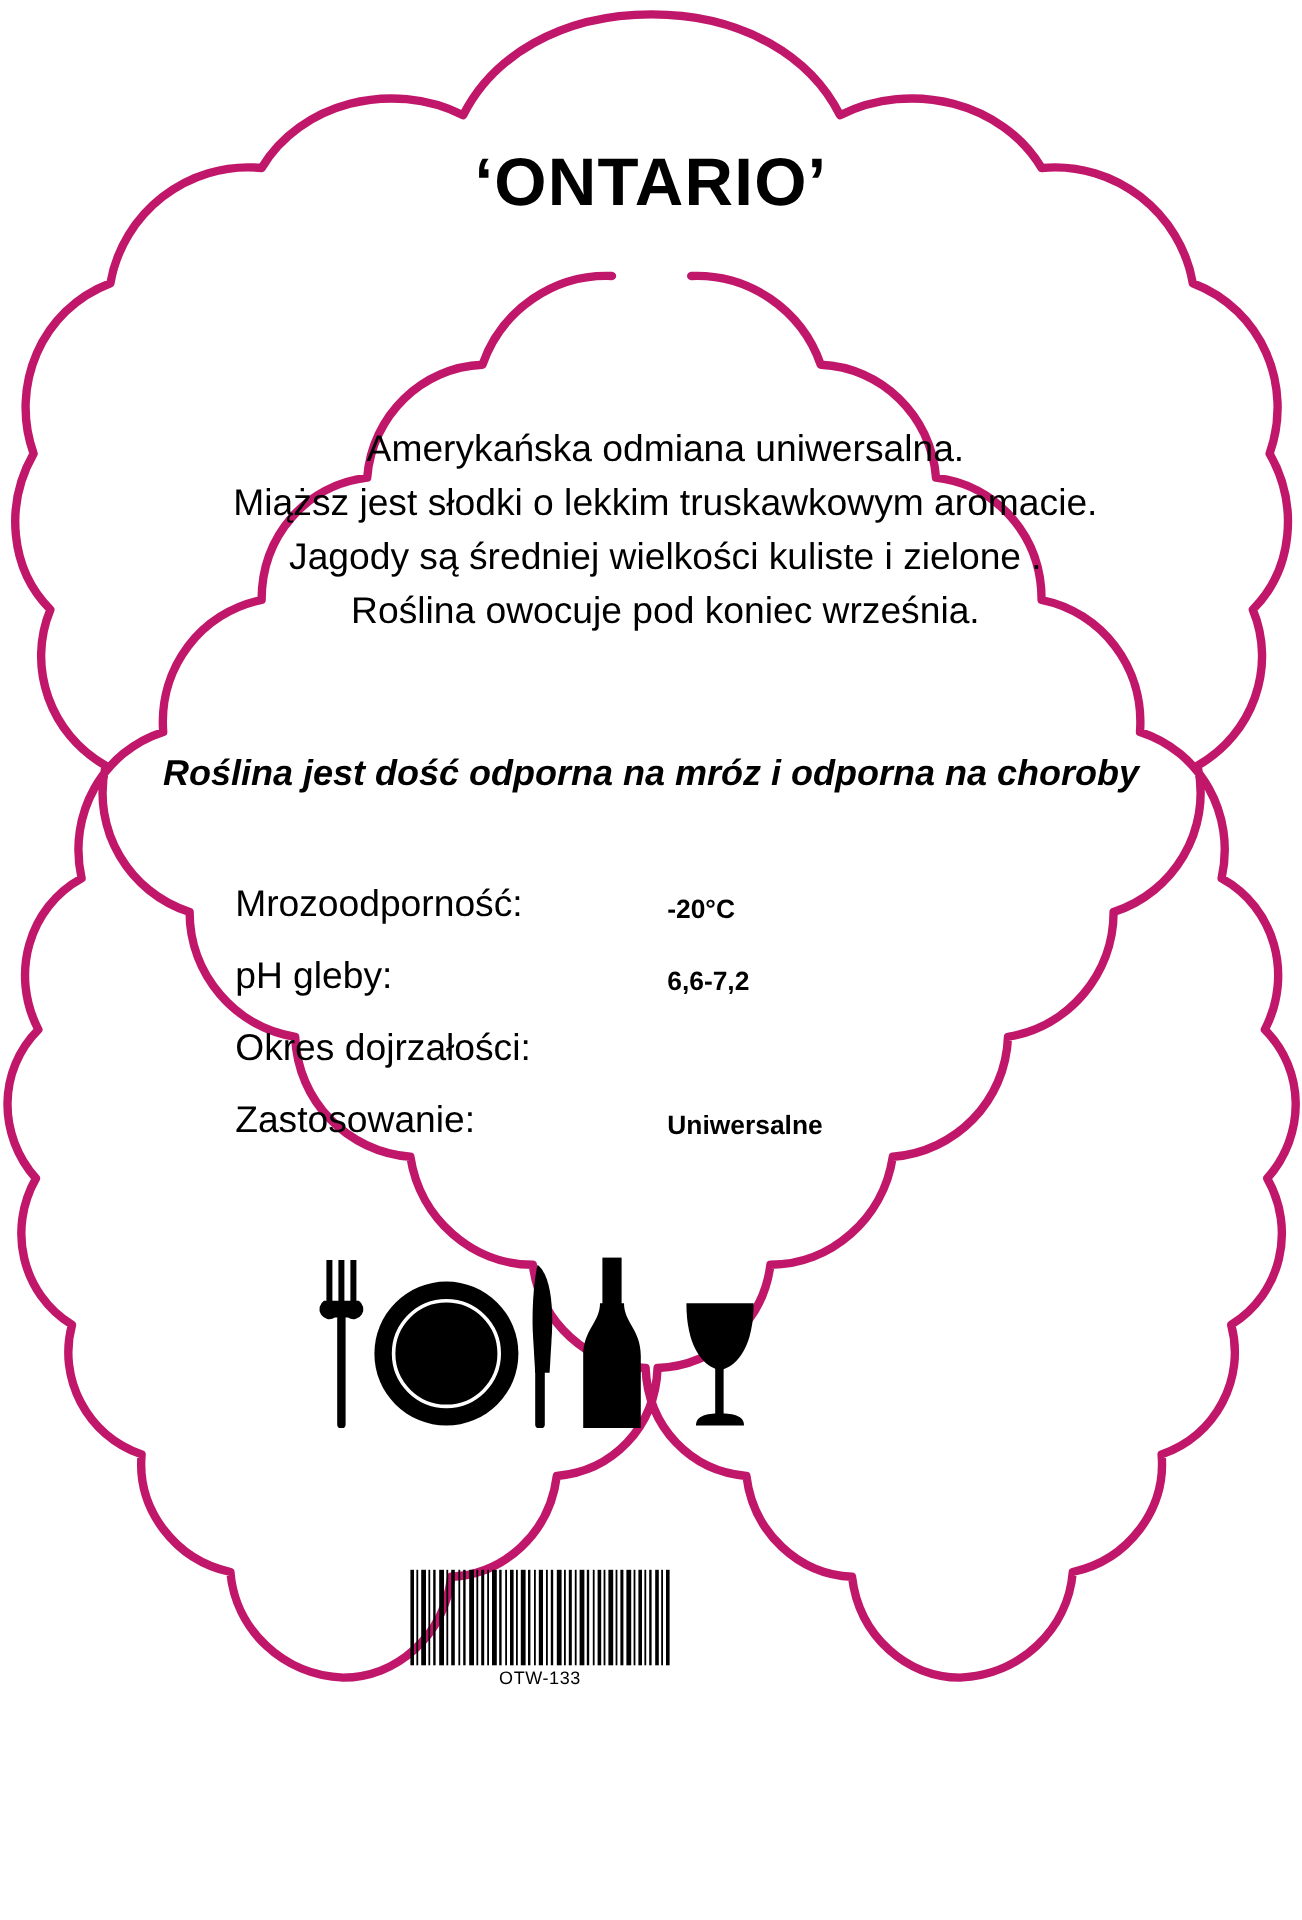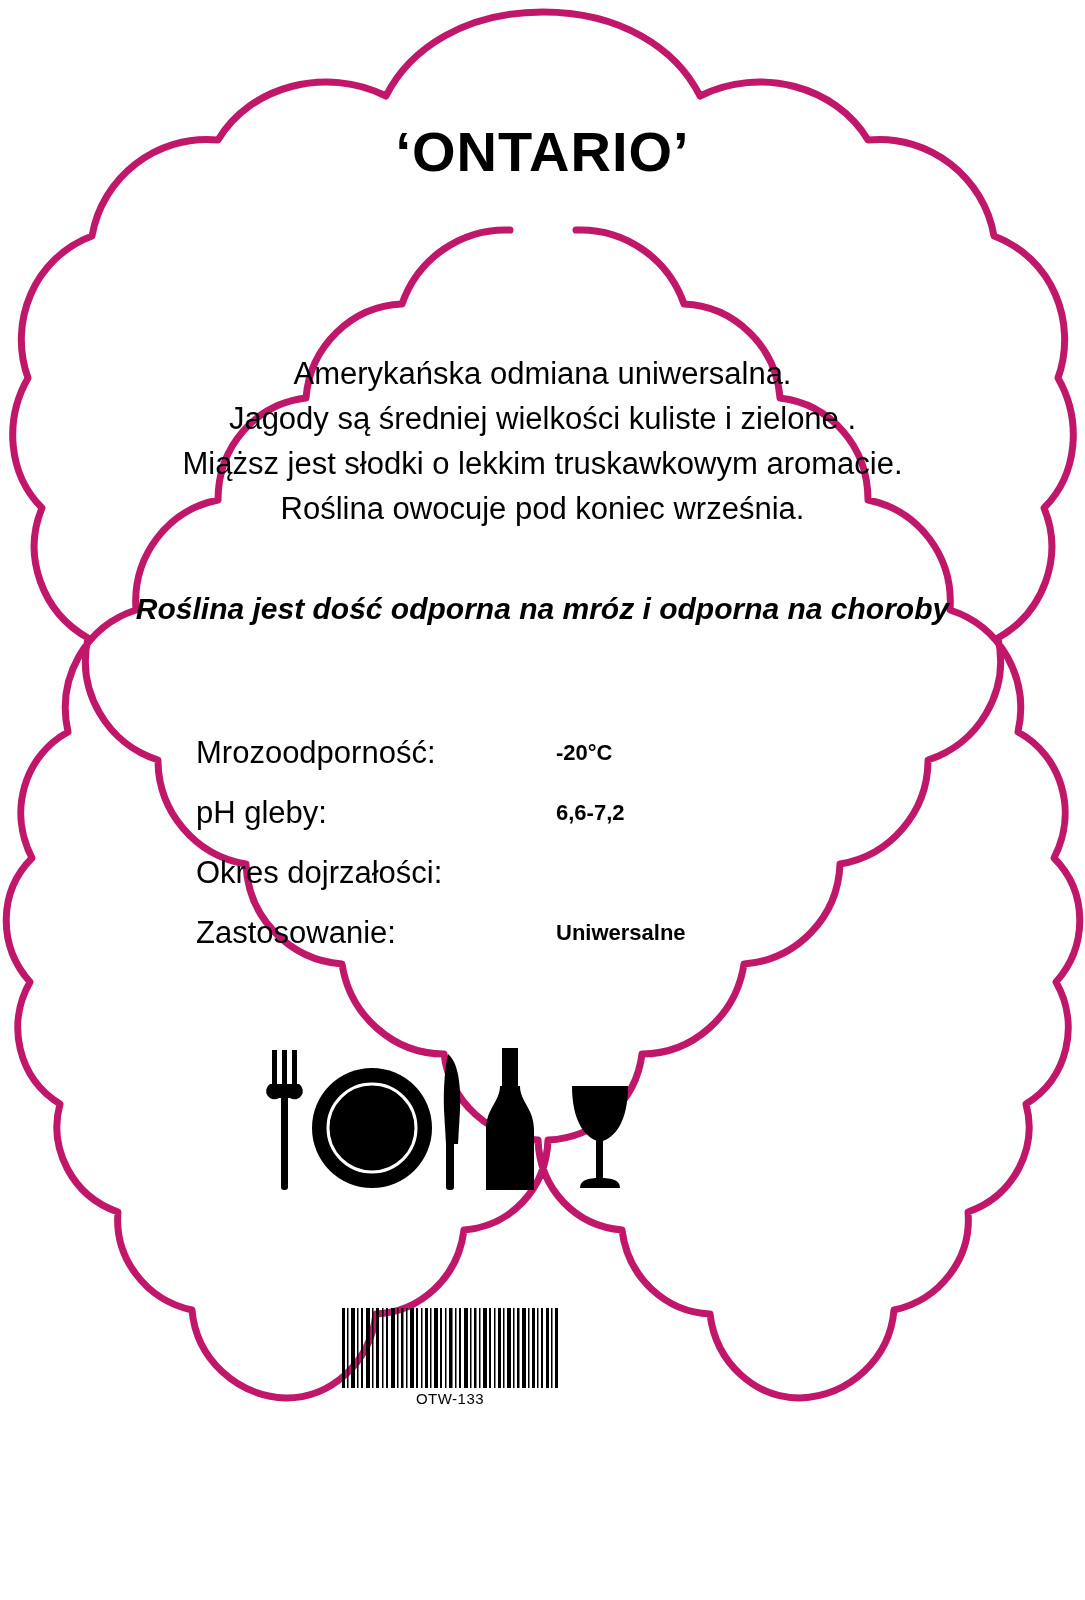--- a/index.html
+++ b/index.html
@@ -54,52 +54,52 @@
   }
   .title-line-2 {
     font-size: 56px;
     font-weight: 700;
     letter-spacing: 1px;
     line-height: 1.15;
   }
 
   .description {
     position: absolute;
-    left: 60px;
+    left: 72px;
     top: 352px;
     width: 965px;
     text-align: center;
     font-size: 31px;
     line-height: 1.45;
   }
   .description div {
     white-space: nowrap;
   }
 
   .hardiness-note {
     position: absolute;
     left: 120px;
-    top: 588px;
+    top: 624px;
     width: 845px;
     text-align: center;
     font-size: 30px;
     font-weight: 700;
     font-style: italic;
     line-height: 1.4;
   }
 
   .spec-table {
     position: absolute;
     left: 196px;
     top: 735px;
     width: 700px;
   }
   .spec-row {
     display: flex;
-    align-items: center;
+    align-items: flex-end;
     margin-bottom: 24px;
   }
   .spec-label {
     width: 360px;
     font-size: 31px;
     font-weight: 400;
   }
   .spec-value {
     font-size: 22px;
     font-weight: 700;
@@ -191,22 +191,22 @@
   </svg>
 
   <div id="content">
 
     <div class="title-block">
       <div class="title-line-2">‘ONTARIO’</div>
     </div>
 
     <div class="description">
       <div>Amerykańska odmiana uniwersalna.</div>
+      <div>Miąższ jest słodki o lekkim truskawkowym aromacie.</div>
       <div>Jagody są średniej wielkości kuliste i zielone .</div>
-      <div>Miąższ jest słodki o lekkim truskawkowym aromacie.</div>
       <div>Roślina owocuje pod koniec września.</div>
     </div>
 
     <div class="hardiness-note">Roślina jest dość odporna na mróz i odporna na choroby</div>
 
     <div class="spec-table">
       <div class="spec-row">
         <div class="spec-label">Mrozoodporność:</div>
         <div class="spec-value">-20°C</div>
       </div>

